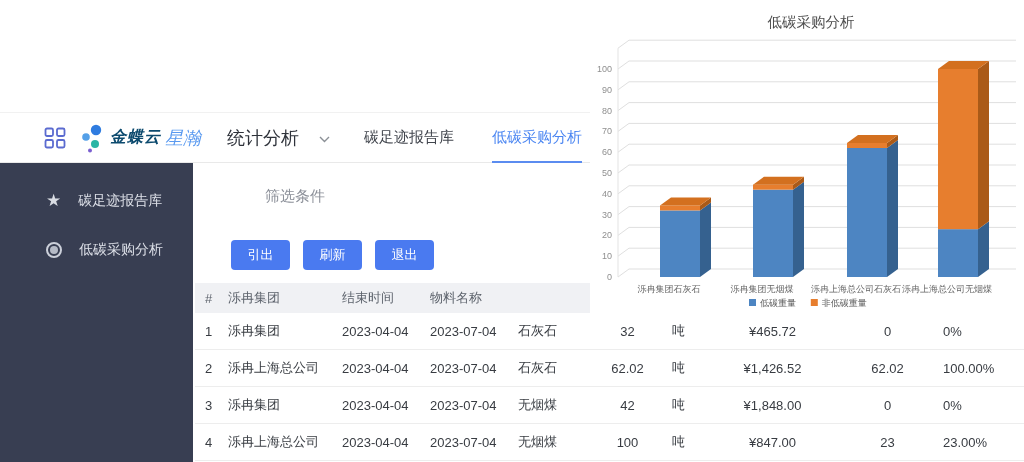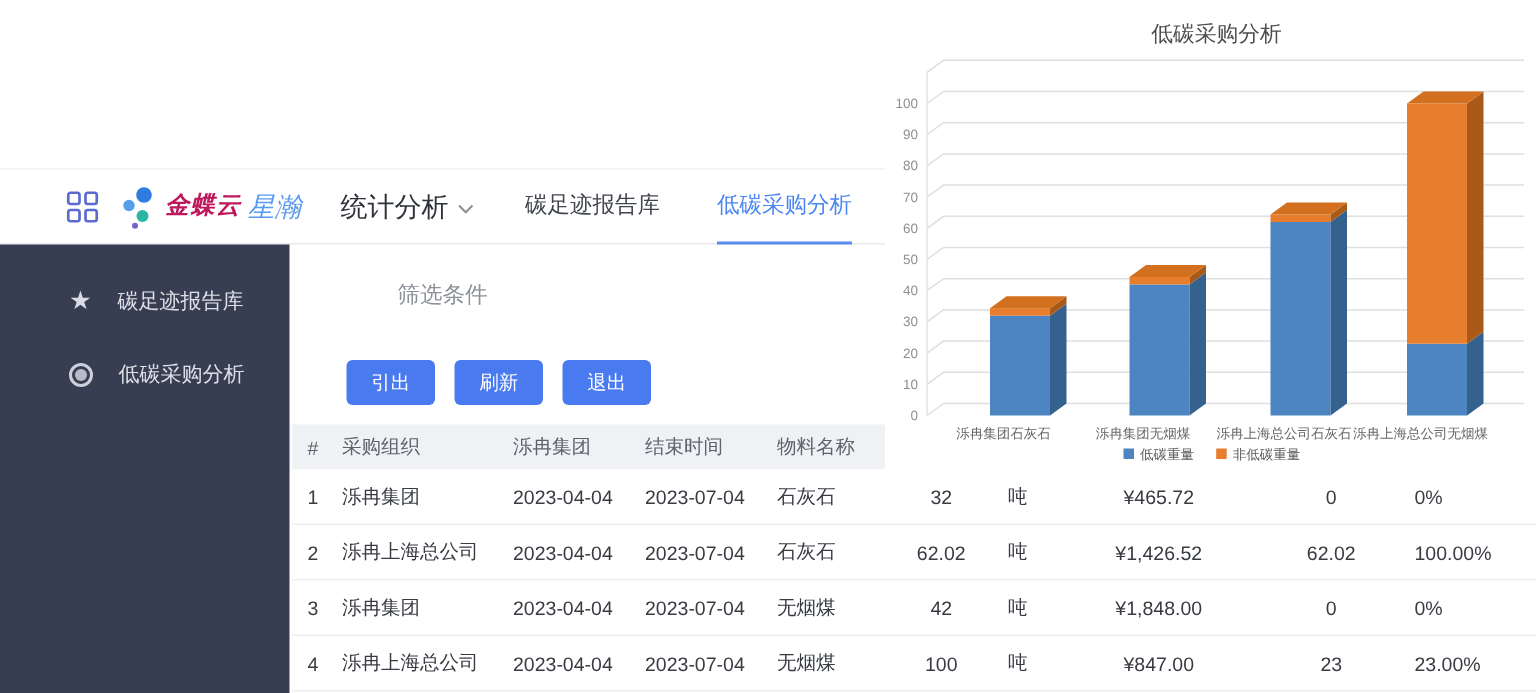--- a/index.html
+++ b/index.html
@@ -12,23 +12,23 @@
 
   
   .topbar {
     position:absolute; left:0; top:112px; width:592px; height:51px;
     background:#fff; border-top:1px solid #f1f1f1; border-bottom:1px solid #e9e9e9;
     display:flex; align-items:center;
   }
   .apps-icon { margin-left:44px; width:22px; height:22px; cursor:pointer; }
   .logo-dots { margin-left:14px; width:26px; height:32px; }
   .logo-primary { margin-left:4px; font-size:16px; font-weight:bold; font-style:italic;
-    color:#be185d; letter-spacing:1px; white-space:nowrap; }
+    color:#0c4a6e; letter-spacing:1px; white-space:nowrap; }
   .logo-secondary { margin-left:4px; font-size:18px; font-style:italic; color:#5a9af0; white-space:nowrap; }
-  .nav-menu { margin-left:26px; display:flex; align-items:center; gap:6px; cursor:pointer; }
+  .nav-menu { margin-left:26px; display:flex; align-items:center; gap:20px; cursor:pointer; }
   .nav-menu-label { font-size:18px; color:#2e323a; white-space:nowrap; }
   .chevron { width:11px; height:7px; margin-top:3px; }
   .tabs { margin-left:34px; display:flex; gap:38px; height:51px; }
   .tab { font-size:15px; color:#41454d; line-height:49px; white-space:nowrap; cursor:pointer; }
   .tab.active { color:#4b86f2; border-bottom:2px solid #5b8cf0; }
 
   
   .sidebar { position:absolute; left:0; top:163px; width:193px; height:299px; background:#383e52; }
   .side-item { display:flex; align-items:center; height:49px; padding-left:46px; cursor:pointer; }
   .side-item:first-child { margin-top:13px; }
@@ -110,21 +110,20 @@
 
 <div class="filter-title">筛选条件</div>
 <div class="btn-row">
   <button class="btn">引出</button>
   <button class="btn">刷新</button>
   <button class="btn">退出</button>
 </div>
 
 <div class="thead">
   <div class="c-num">#</div>
-  <div>采购组织</div>
   <div>泺冉集团</div>
   <div>结束时间</div>
   <div>物料名称</div>
 </div>
 <div class="tbody">
     <div class="trow">
       <div class="c-num">1</div>
       <div>泺冉集团</div>
       <div>2023-04-04</div>
       <div>2023-07-04</div>

